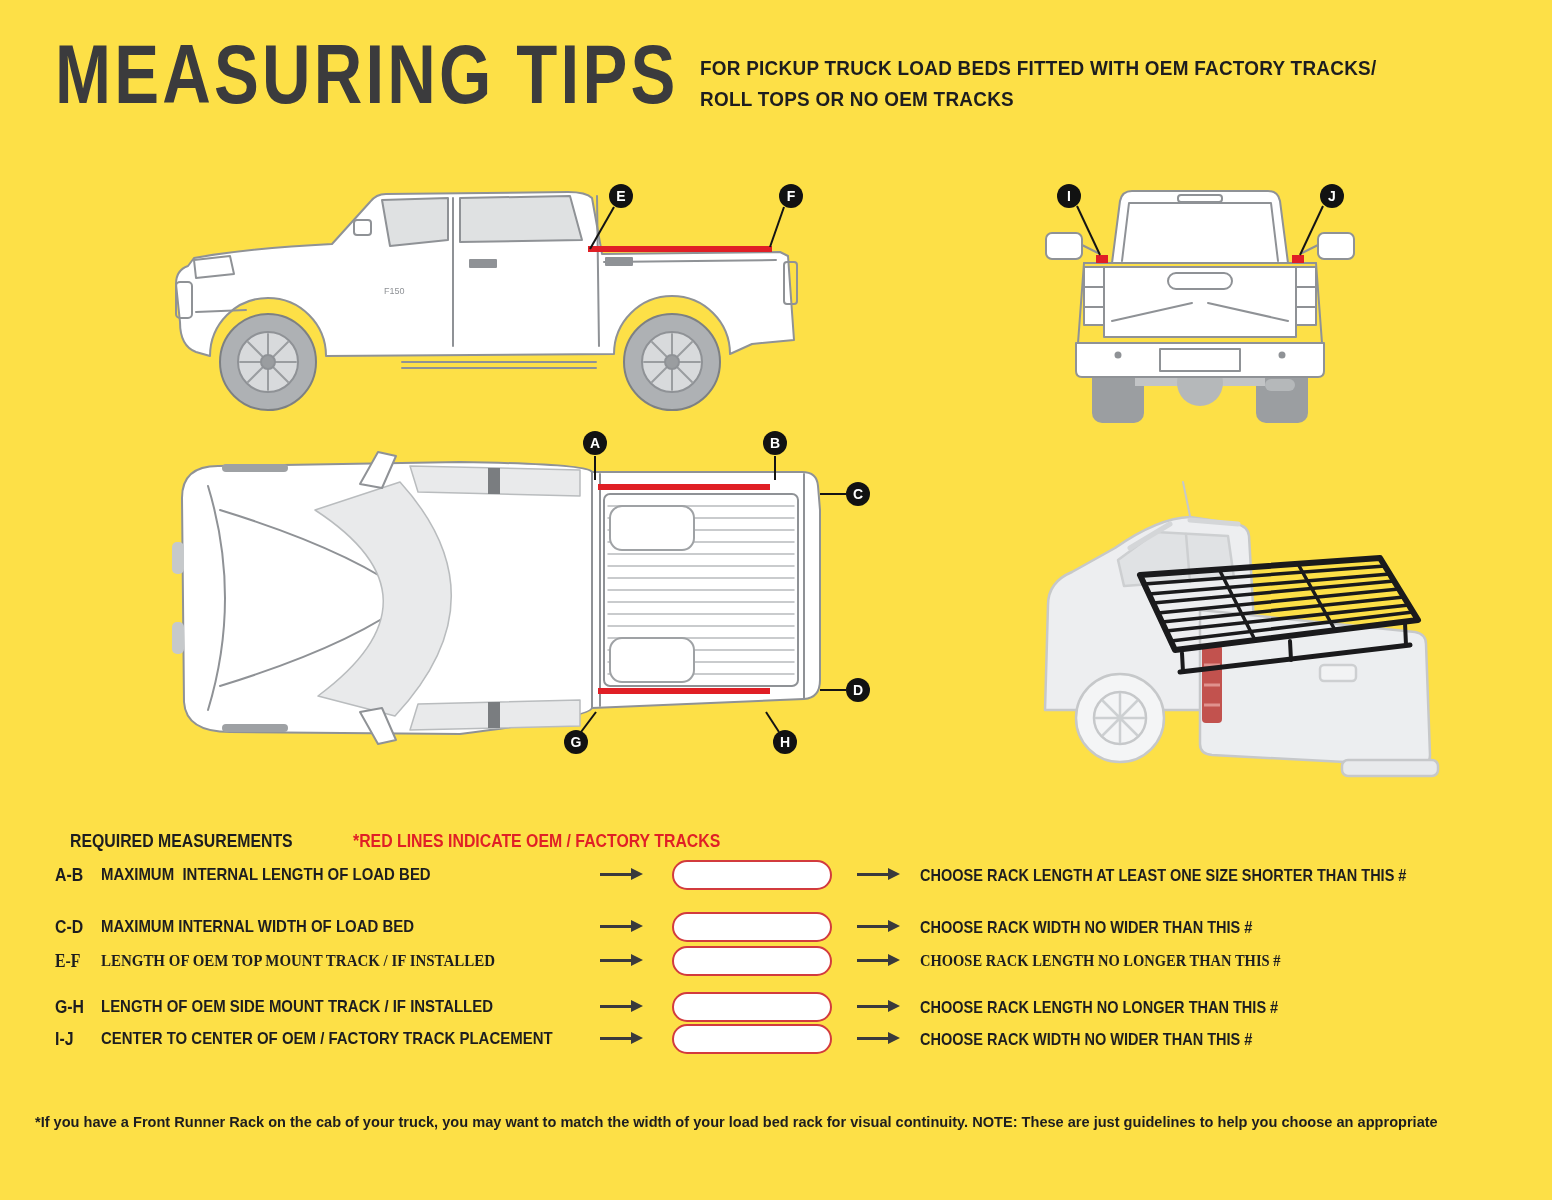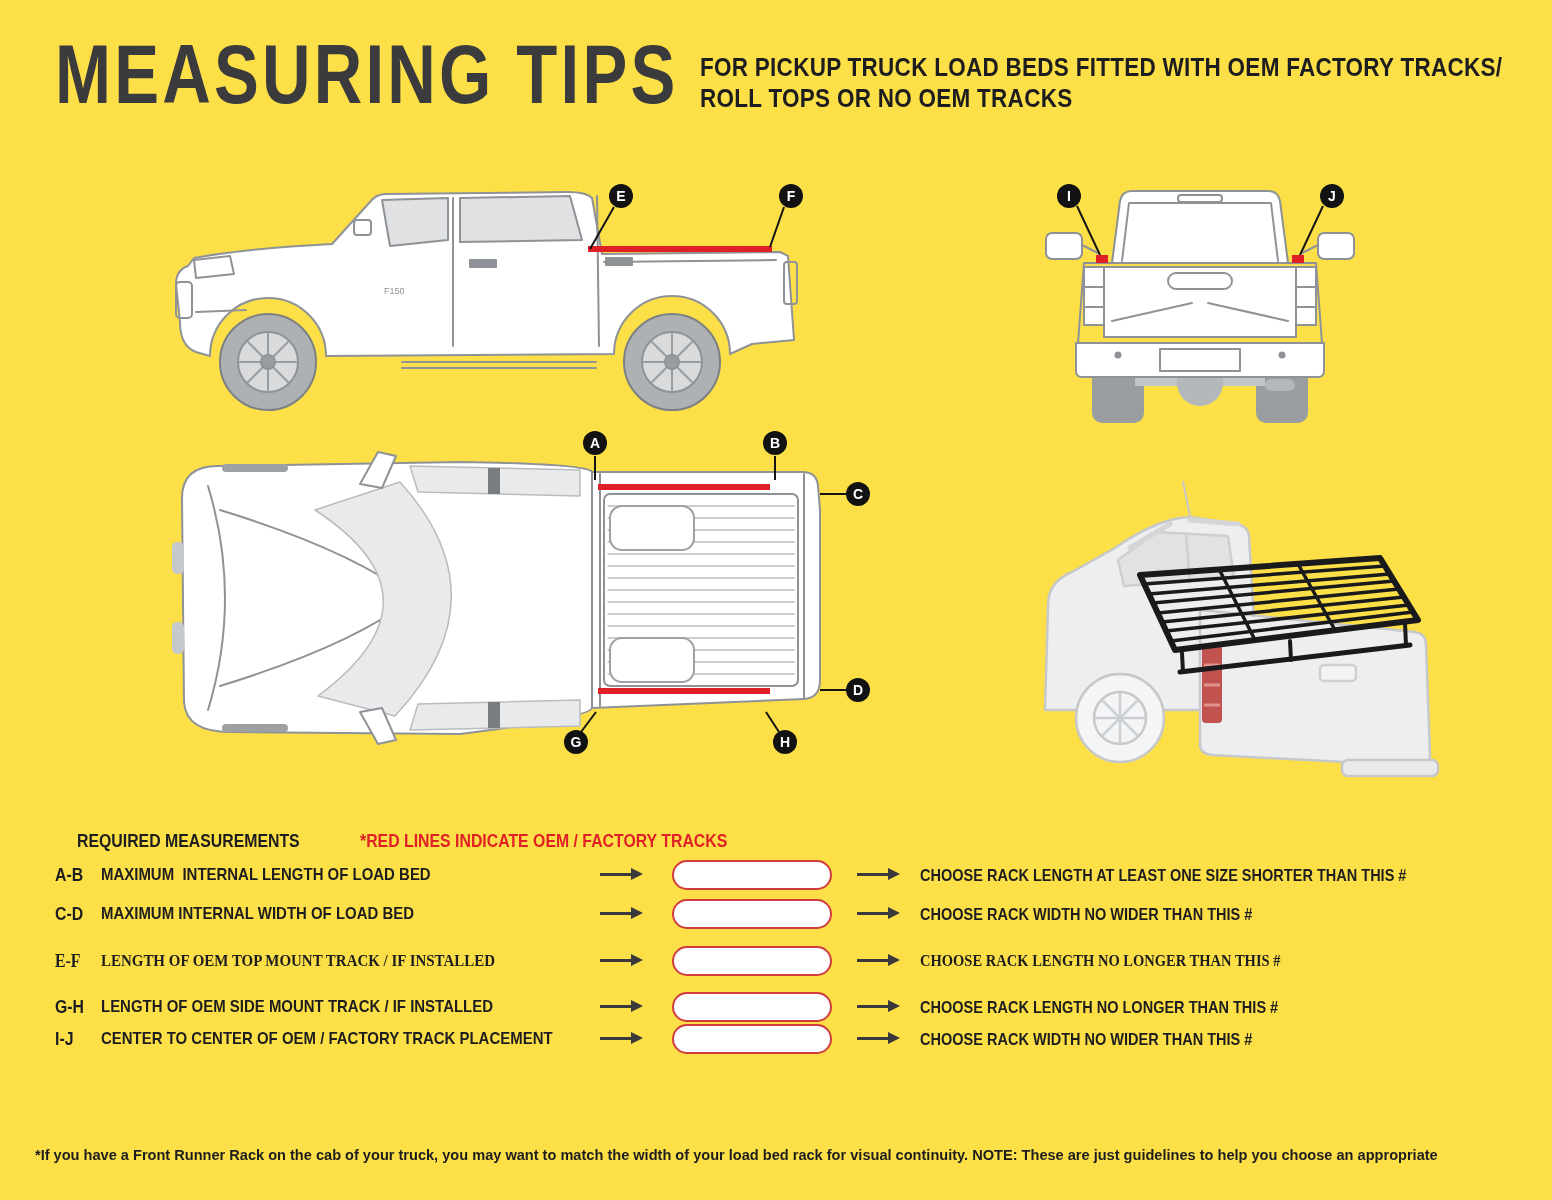--- a/index.html
+++ b/index.html
@@ -3,47 +3,47 @@
 <meta charset="utf-8">
 <style>
   html,body{margin:0;padding:0;background:#ffffff;}
   .canvas{position:relative;width:1552px;height:1200px;background:#fde047;overflow:hidden;
           font-family:"Liberation Sans",sans-serif;color:#1d1d1f;}
   .abs{position:absolute;}
   .cond{display:inline-block;transform:scaleX(0.88);transform-origin:0 50%;white-space:pre;}
 
   .title{left:55px;top:26px;font-size:84px;font-weight:bold;color:#3b3b3d;letter-spacing:4px;
          transform:scaleX(0.8);transform-origin:0 0;white-space:pre;}
-  .subtitle{left:700px;top:52px;width:820px;font-size:25px;font-weight:bold;color:#1d1d1f;
+  .subtitle{left:700px;top:52px;width:820px;font-size:21px;font-weight:bold;color:#1d1d1f;
             line-height:31px;letter-spacing:.3px;}
   .subtitle .cond{transform:scaleX(0.9);}
 
   .badge{position:absolute;width:24px;height:24px;border-radius:50%;background:#121212;color:#ffffff;
          font-weight:bold;font-size:14px;line-height:24px;text-align:center;z-index:5;}
 
-  .section-head{left:57px;top:810px;font-size:18px;font-weight:bold;white-space:pre;text-align:center;}
+  .section-head{left:50px;top:810px;font-size:18px;font-weight:bold;white-space:pre;text-align:center;}
   .section-head .black{color:#1d1d1f;margin-right:30px;}
   .section-head .red{color:#e01f26;}
 
   .mtable{left:55px;top:853px;width:1470px;height:224px;}
   .mrow{position:absolute;left:0;width:100%;height:44px;}
   .mrow .code{position:absolute;left:0;top:50%;font-size:18px;font-weight:bold;white-space:pre;
               transform:translateY(-50%) scaleX(0.88);transform-origin:0 50%;}
   .mrow .mlabel{position:absolute;left:46px;top:50%;font-size:17px;font-weight:bold;white-space:pre;
               transform:translateY(-50%) scaleX(0.88);transform-origin:0 50%;}
   .mrow .instr{position:absolute;left:865px;top:50%;font-size:16.5px;font-weight:bold;white-space:pre;
               transform:translateY(-50%) scaleX(0.88);transform-origin:0 50%;}
   .pill{position:absolute;left:617px;top:50%;transform:translateY(-50%);width:156px;height:26px;
         border:2px solid #d23b3e;border-radius:15px;background:#ffffff;}
   .arr{position:absolute;top:50%;margin-top:-2px;width:31px;height:3px;background:#3a3a3c;}
   .arr::after{content:"";position:absolute;left:31px;top:-5px;width:0;height:0;
               border-left:12px solid #3a3a3c;border-top:6px solid transparent;border-bottom:6px solid transparent;}
   .a1{left:545px;} .a2{left:802px;}
 
-  .footnote{left:35px;top:1108px;width:1500px;font-size:15.5px;font-weight:bold;line-height:28px;margin-top:33px;}
+  .footnote{left:35px;top:1108px;width:1500px;font-size:15.5px;font-weight:bold;line-height:28px;}
   .footnote .cond{transform:scaleX(0.94);}
   .fn2{padding-left:13px;}
 
   svg{display:block;}
   svg text{font-family:"Liberation Sans",sans-serif;}
 </style>
 </head>
 <body>
 
 <div class="canvas">
@@ -250,21 +250,21 @@
 
     <div class="mrow" style="top:0px;text-align:center;">
       <span class="code">A-B</span>
       <span class="mlabel">MAXIMUM  INTERNAL LENGTH OF LOAD BED</span>
       <span class="arr a1"></span>
       <span class="pill"></span>
       <span class="arr a2"></span>
       <span class="instr">CHOOSE RACK LENGTH AT LEAST ONE SIZE SHORTER THAN THIS #</span>
     </div>
 
-    <div class="mrow" style="top:39px;">
+    <div class="mrow" style="top:52px;">
       <span class="code">C-D</span>
       <span class="mlabel">MAXIMUM INTERNAL WIDTH OF LOAD BED</span>
       <span class="arr a1"></span>
       <span class="pill"></span>
       <span class="arr a2"></span>
       <span class="instr">CHOOSE RACK WIDTH NO WIDER THAN THIS #</span>
     </div>
 
     <div class="mrow" style="top:86px;font-family:Liberation Serif, serif;">
       <span class="code">E-F</span>

